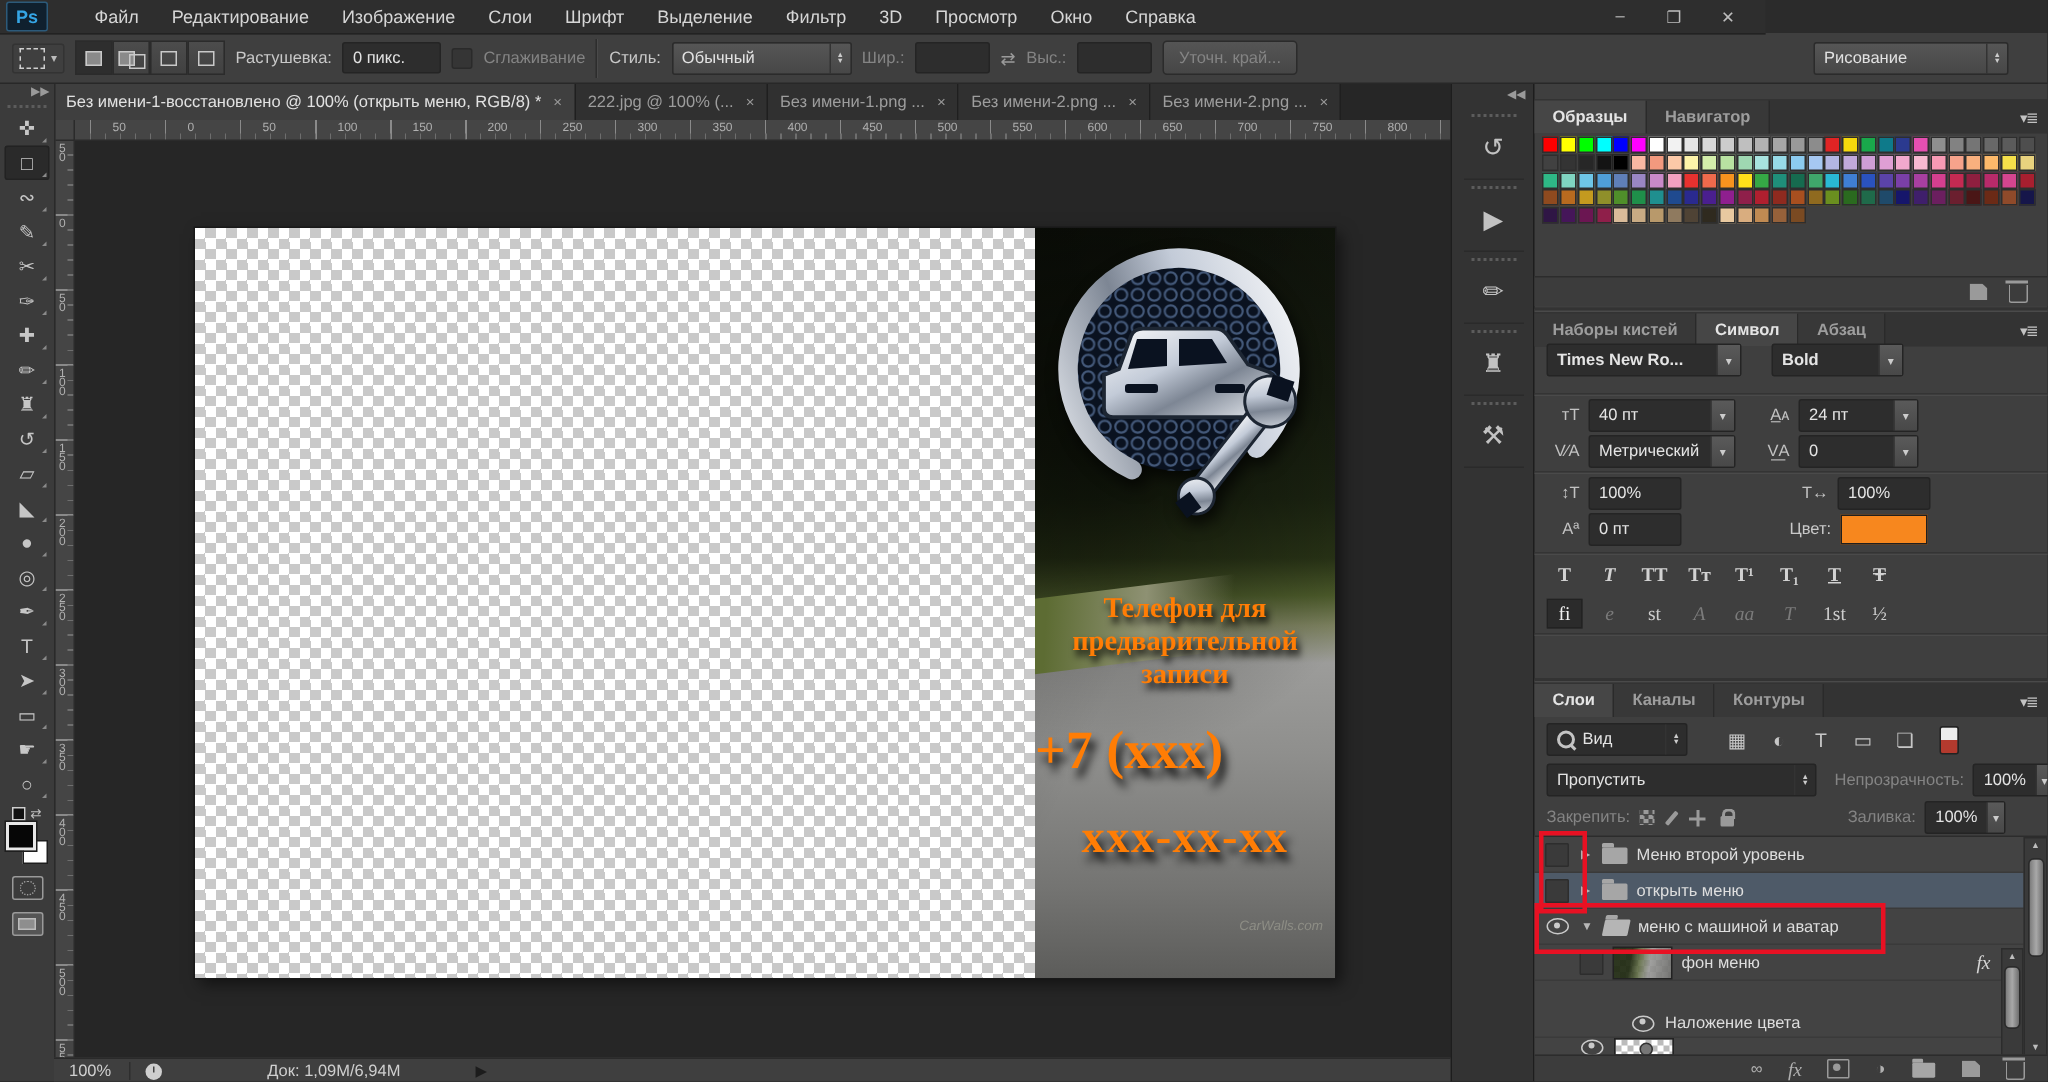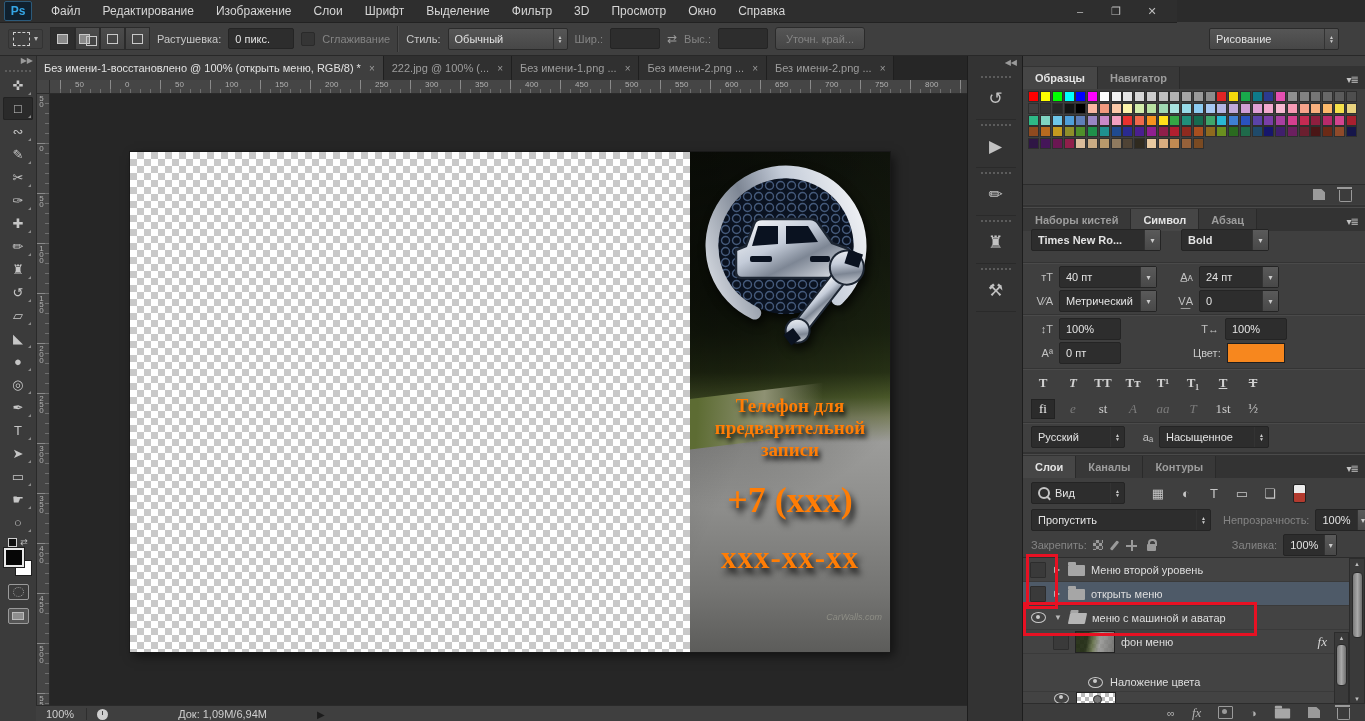--- a/index.html
+++ b/index.html
@@ -1,21 +1,21 @@
 <!DOCTYPE html>
 <html><head>
 <meta charset="utf-8">
 <style>
   html,body{margin:0;padding:0}
   body{position:relative;width:1365px;height:721px;overflow:hidden;background:#2b2b2b;
        font-family:"Liberation Sans",sans-serif;color:#dcdcdc;font-size:11px;
        -webkit-user-select:none;user-select:none}
   
   .menubar{position:absolute;left:0;top:0;width:1177px;height:22px;background:#2e2e2e;
-           border-bottom:1px solid #222;display:flex;align-items:center;gap:0;z-index:5}
+           border-bottom:1px solid #222;display:flex;align-items:center;gap:12px;z-index:5}
   .pslogo{width:26px;height:18px;margin:0 8px 0 4px;background:#10202e;border:1px solid #2c5a7a;
           color:#35a5e5;font-weight:bold;font-size:12px;display:flex;align-items:center;justify-content:center;border-radius:2px}
   .menu-item{padding:0 11px;font-size:12px;color:#d6d6d6;line-height:22px;cursor:default}
   .win-controls{margin-left:auto;display:flex;gap:22px;padding-right:18px}
   .win-controls span{color:#bdbdbd;font-size:11px;width:14px;text-align:center}
   
   .optionsbar{position:absolute;left:0;top:22px;width:1365px;height:34px;background:#3f3f3f;
               border-bottom:1px solid #282828;display:flex;align-items:center;gap:7px;padding:0 8px;box-sizing:border-box;z-index:4}
   .toolpreview{display:flex;align-items:center;gap:4px;padding:2px 4px;border:1px solid #333;border-radius:2px}
   .dashedbox{width:15px;height:12px;border:1px dashed #cfcfcf}
@@ -85,21 +85,21 @@
   .poster{position:relative;width:200px;height:500px;overflow:hidden;
     background:
       radial-gradient(circle at 18% 28%, rgba(0,0,0,.55), transparent 55%),
       linear-gradient(115deg, rgba(0,0,0,.28), rgba(0,0,0,0) 45%),
       linear-gradient(180deg,#0f130b 0%,#161c0f 22%,#1d2612 36%,#2a3517 44%,#4d5c2b 49%,#7d8260 53%,#9c9c9a 58%,#8f8f8d 70%,#747472 88%,#5c5c5a 100%)}
   .poster::before{content:"";position:absolute;left:-30px;top:47%;width:260px;height:50px;
       background:linear-gradient(100deg,#5d6c33 15%,#8e9173 40%,rgba(150,150,148,0) 62%);transform:rotate(-7deg)}
   .emblem{position:absolute;left:8px;top:6px;filter:drop-shadow(3px 5px 5px rgba(0,0,0,.7))}
   .p-heading{position:absolute;left:0;top:243px;width:100%;text-align:center;font-family:"Liberation Serif",serif;
       font-weight:bold;font-size:19px;line-height:22px;color:#ff7d05;text-shadow:2px 4px 5px rgba(0,0,0,.95)}
-  .p-phone1{position:absolute;left:0;top:327px;width:100%;text-align:center;font-family:"Liberation Serif",serif;
+  .p-phone1{position:absolute;left:0;top:327px;width:100%;font-family:"Liberation Serif",serif;
       font-weight:bold;font-size:36px;color:#ff7d05;text-shadow:3px 6px 6px rgba(0,0,0,.9)}
   .p-phone2{position:absolute;left:0;top:388px;width:100%;text-align:center;font-family:"Liberation Serif",serif;
       font-weight:bold;font-size:31px;letter-spacing:1px;color:#ff7d05;text-shadow:3px 6px 6px rgba(0,0,0,.9)}
   .p-mark{position:absolute;right:8px;top:460px;font-size:9px;font-style:italic;color:#8d8d85}
   
   .collapsed-strip{position:absolute;left:967px;top:56px;width:55px;bottom:0;background:#333;border-left:1px solid #1d1d1d;z-index:3}
   .cs-head{height:14px;color:#9a9a9a;font-size:8px;text-align:right;padding:2px 6px 0 0}
   .cp-btn{width:40px;margin:0 auto;padding:2px 0 6px;border-bottom:1px solid #2a2a2a;display:flex;flex-direction:column;align-items:center}
   .cp-grip{width:30px;border-top:2px dotted #5c5c5c;margin:2px 0 5px}
   .cglyph{width:34px;height:30px;display:flex;align-items:center;justify-content:center;font-size:17px;color:#c2c2c2}
@@ -677,37 +677,20 @@
       <span class="otbtn active">fi</span>
       <span class="otbtn dim2">e</span>
       <span class="otbtn">st</span>
       <span class="otbtn dim2">A</span>
       <span class="otbtn dim2">aa</span>
       <span class="otbtn dim2">T</span>
       <span class="otbtn">1st</span>
       <span class="otbtn">½</span>
     </div>
   <div class="cdivider" style="top:366px"></div>
-  <div class="crow" style="top:370px">
-    <span class="cwell" style="width:92px">
-        <span class="wtext" style="flex:1">Русский</span>
-        <span class="spin">
-          <span>▲</span>
-          <span>▼</span>
-        </span>
-      </span>
-    <span class="cicon">aₐ</span>
-    <span class="cwell" style="width:108px">
-        <span class="wtext" style="flex:1">Насыщенное</span>
-        <span class="spin">
-          <span>▲</span>
-          <span>▼</span>
-        </span>
-      </span>
-  </div>
   <div class="lsep-line" style="top:396px"></div>
 
   <div class="ptabs" style="top:399px" id="layer-tabs">
       <span class="ptab active">Слои</span>
       <span class="ptab">Каналы</span>
       <span class="ptab">Контуры</span>
       <span class="pmenu">▾≣</span>
     </div>
   <div class="crow" style="top:425px;height:24px">
     <span class="cwell" style="width:86px;gap:5px;padding-left:6px">

